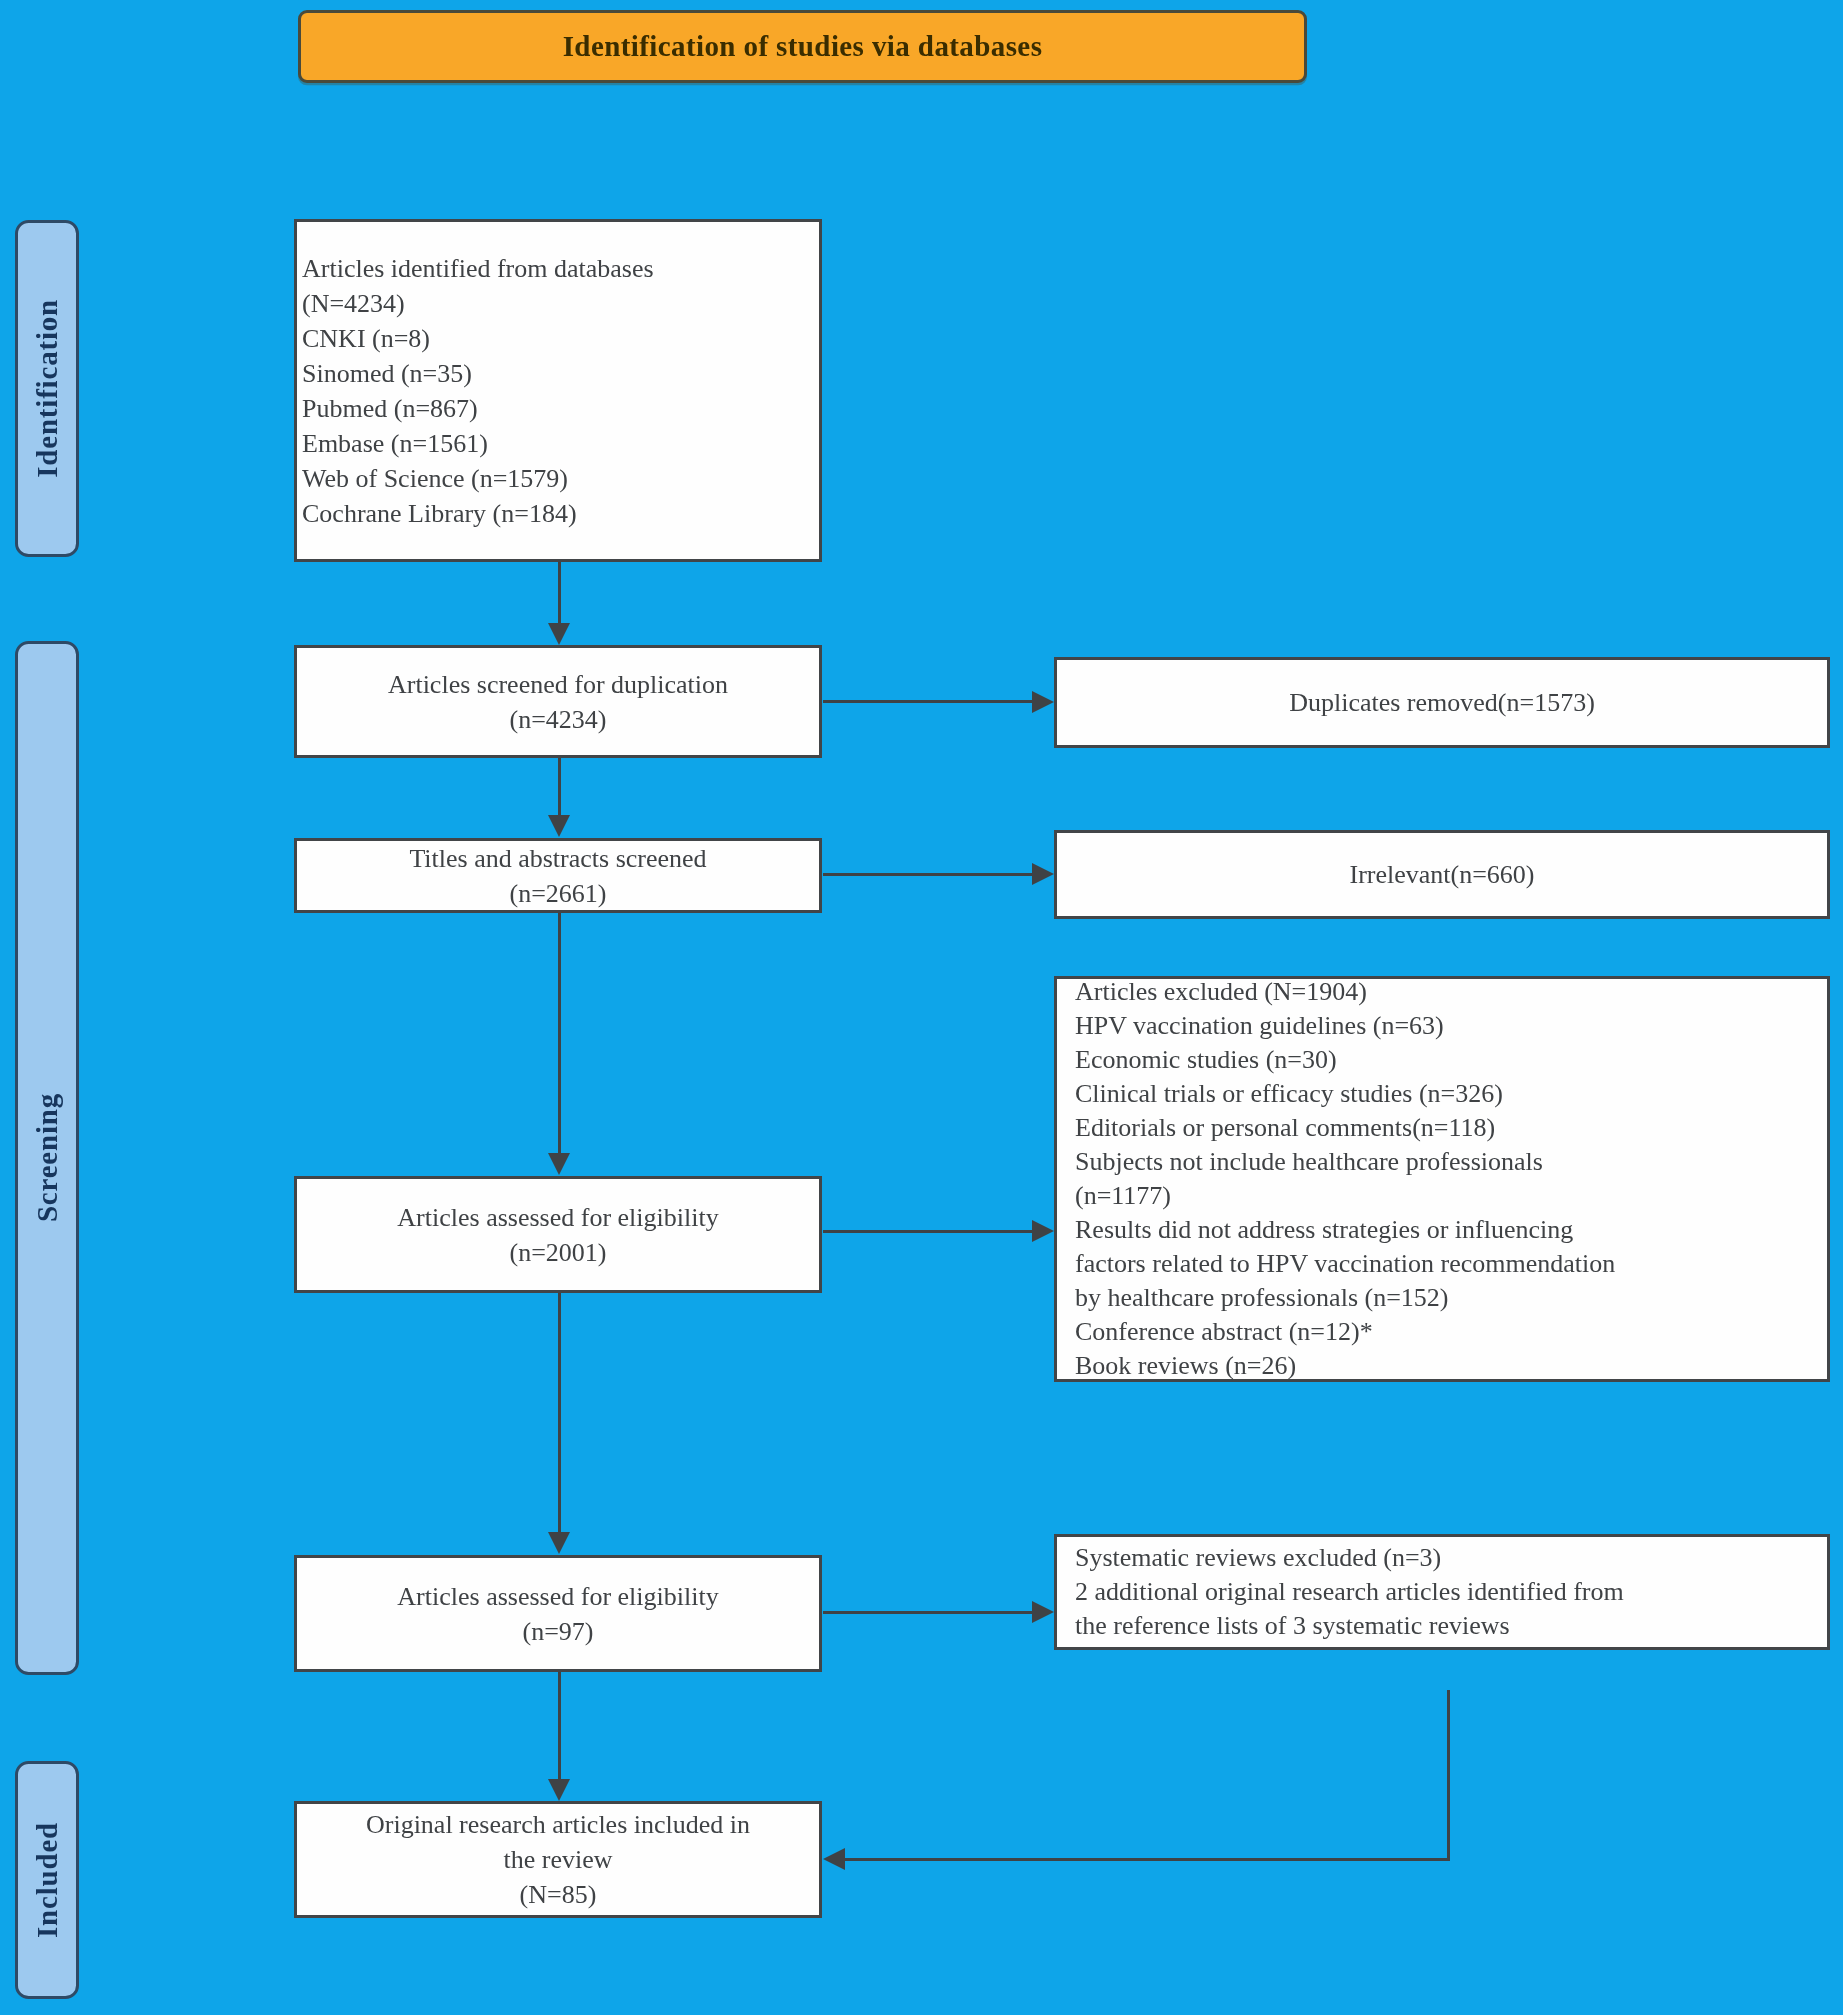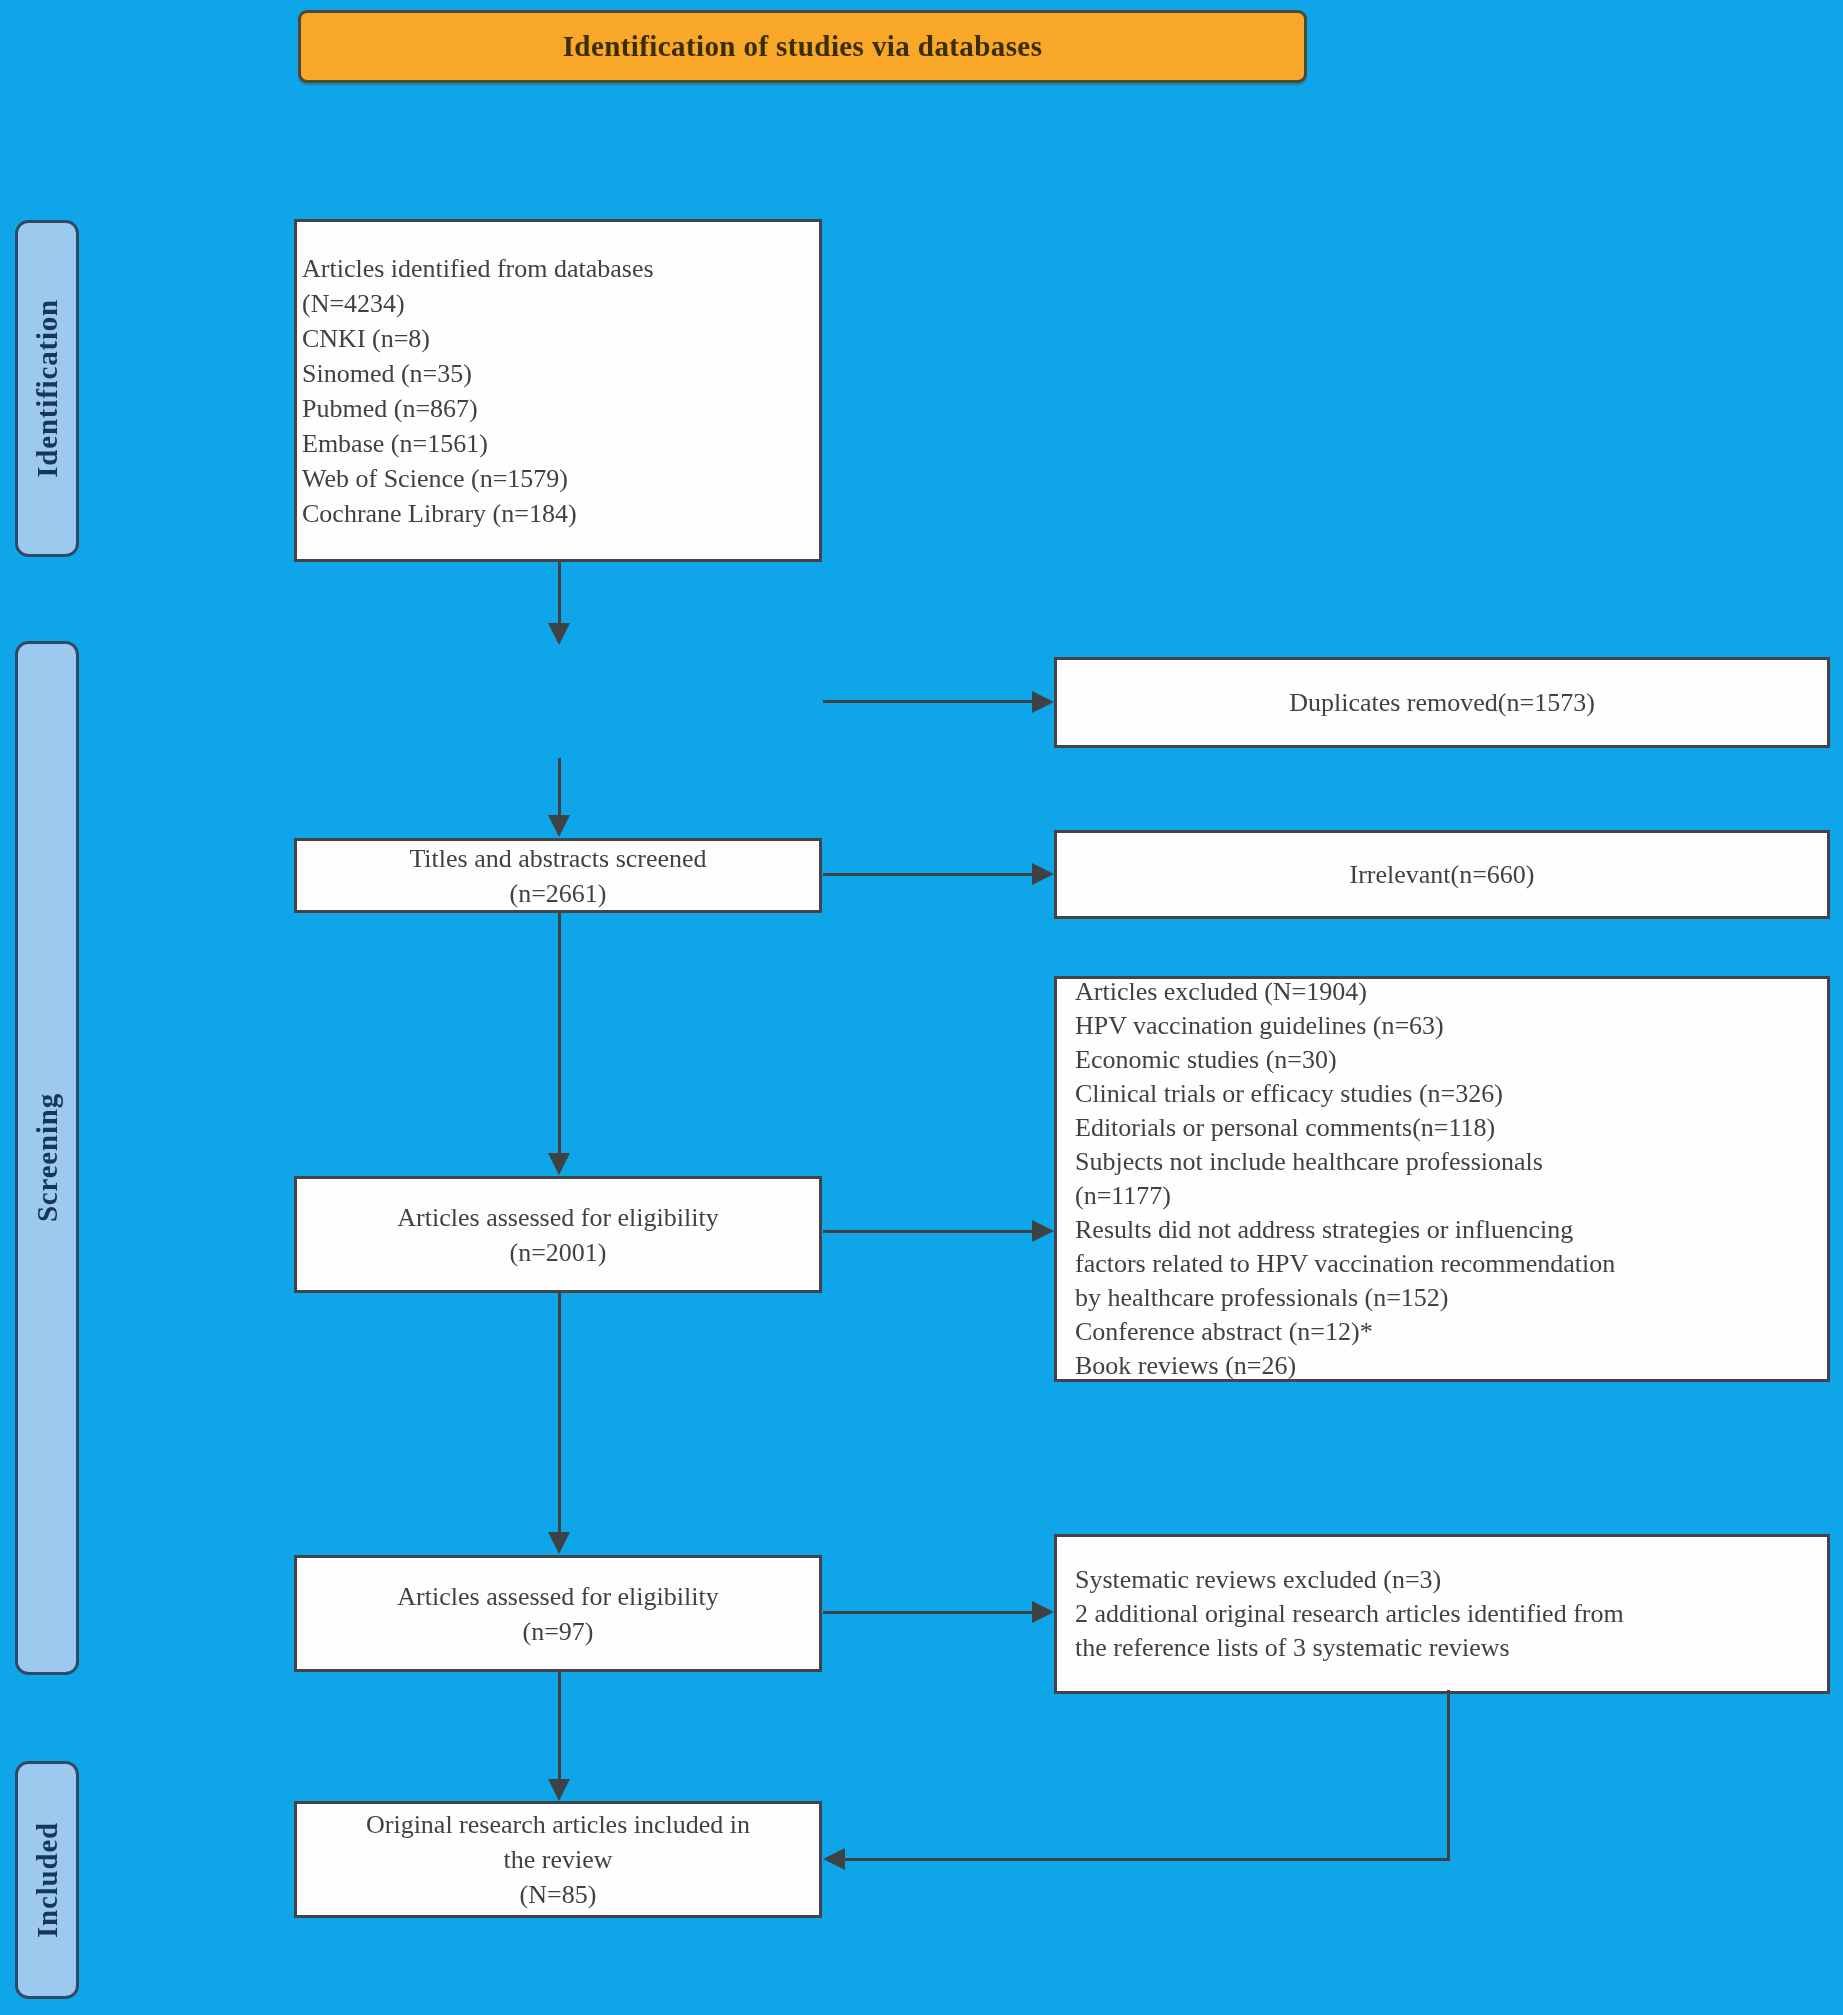--- a/index.html
+++ b/index.html
@@ -62,21 +62,21 @@
   .b-identified .txt{padding-left:5px; padding-right:7.5px;}
   .b-dup-screen{top:645px; height:113px;}
   .b-titles{top:838px; height:75px;}
   .b-eli2001{top:1176px; height:117px;}
   .b-eli97{top:1555px; height:117px;}
   .b-final{top:1801px; height:117px;}
   .b-dup-removed{top:657px; height:91px;}
   .b-irrelevant{top:830px; height:89px;}
   .b-excluded{top:976px; height:406px; line-height:34px;}
   .b-excluded .txt{padding-left:18px; padding-right:9px;}
-  .b-sysrev{top:1534px; height:160px; line-height:34px;}
+  .b-sysrev{top:1534px; height:116px; line-height:34px;}
   .b-sysrev .txt{padding-left:18px; padding-right:9px;}
   
   .vline,.hline{position:absolute; background:#3F4245;}
   .vline{width:3px;}
   .hline{height:3px;}
   .head-down{
     position:absolute; width:0; height:0;
     border-left:11.3px solid transparent;
     border-right:11.3px solid transparent;
     border-top:22.6px solid #3F4245;
@@ -109,20 +109,24 @@
 
   <div class="box colL b-identified left-al">
     <span class="txt">Articles identified from databases
 (N=4234)
 CNKI (n=8)
 Sinomed (n=35)
 Pubmed (n=867)
 Embase (n=1561)
 Web of Science (n=1579)
 Cochrane Library (n=184)</span>
+  </div>
+  <div class="box colL b-dup-screen">
+    <span class="txt">Articles screened for duplication
+(n=4234)</span>
   </div>
   <div class="box colL b-titles">
     <span class="txt">Titles and abstracts screened
 (n=2661)</span>
   </div>
   <div class="box colL b-eli2001">
     <span class="txt">Articles assessed for eligibility
 (n=2001)</span>
   </div>
   <div class="box colL b-eli97">

